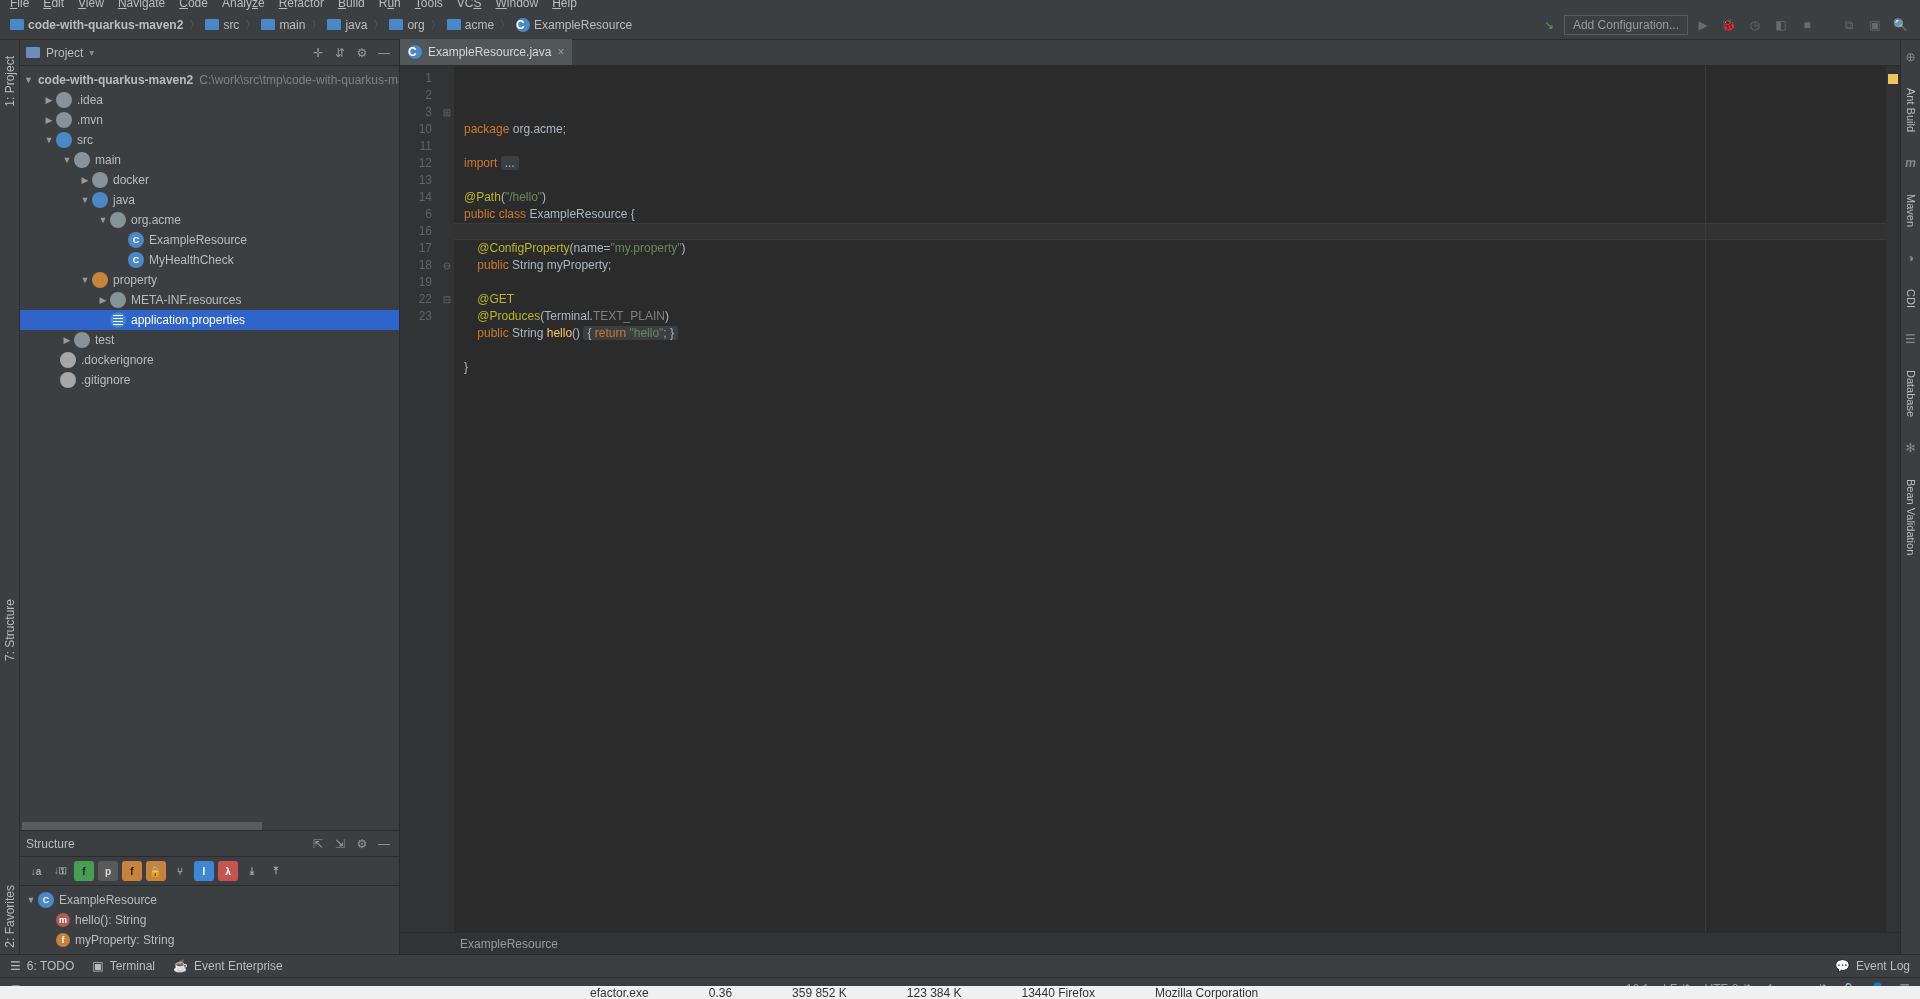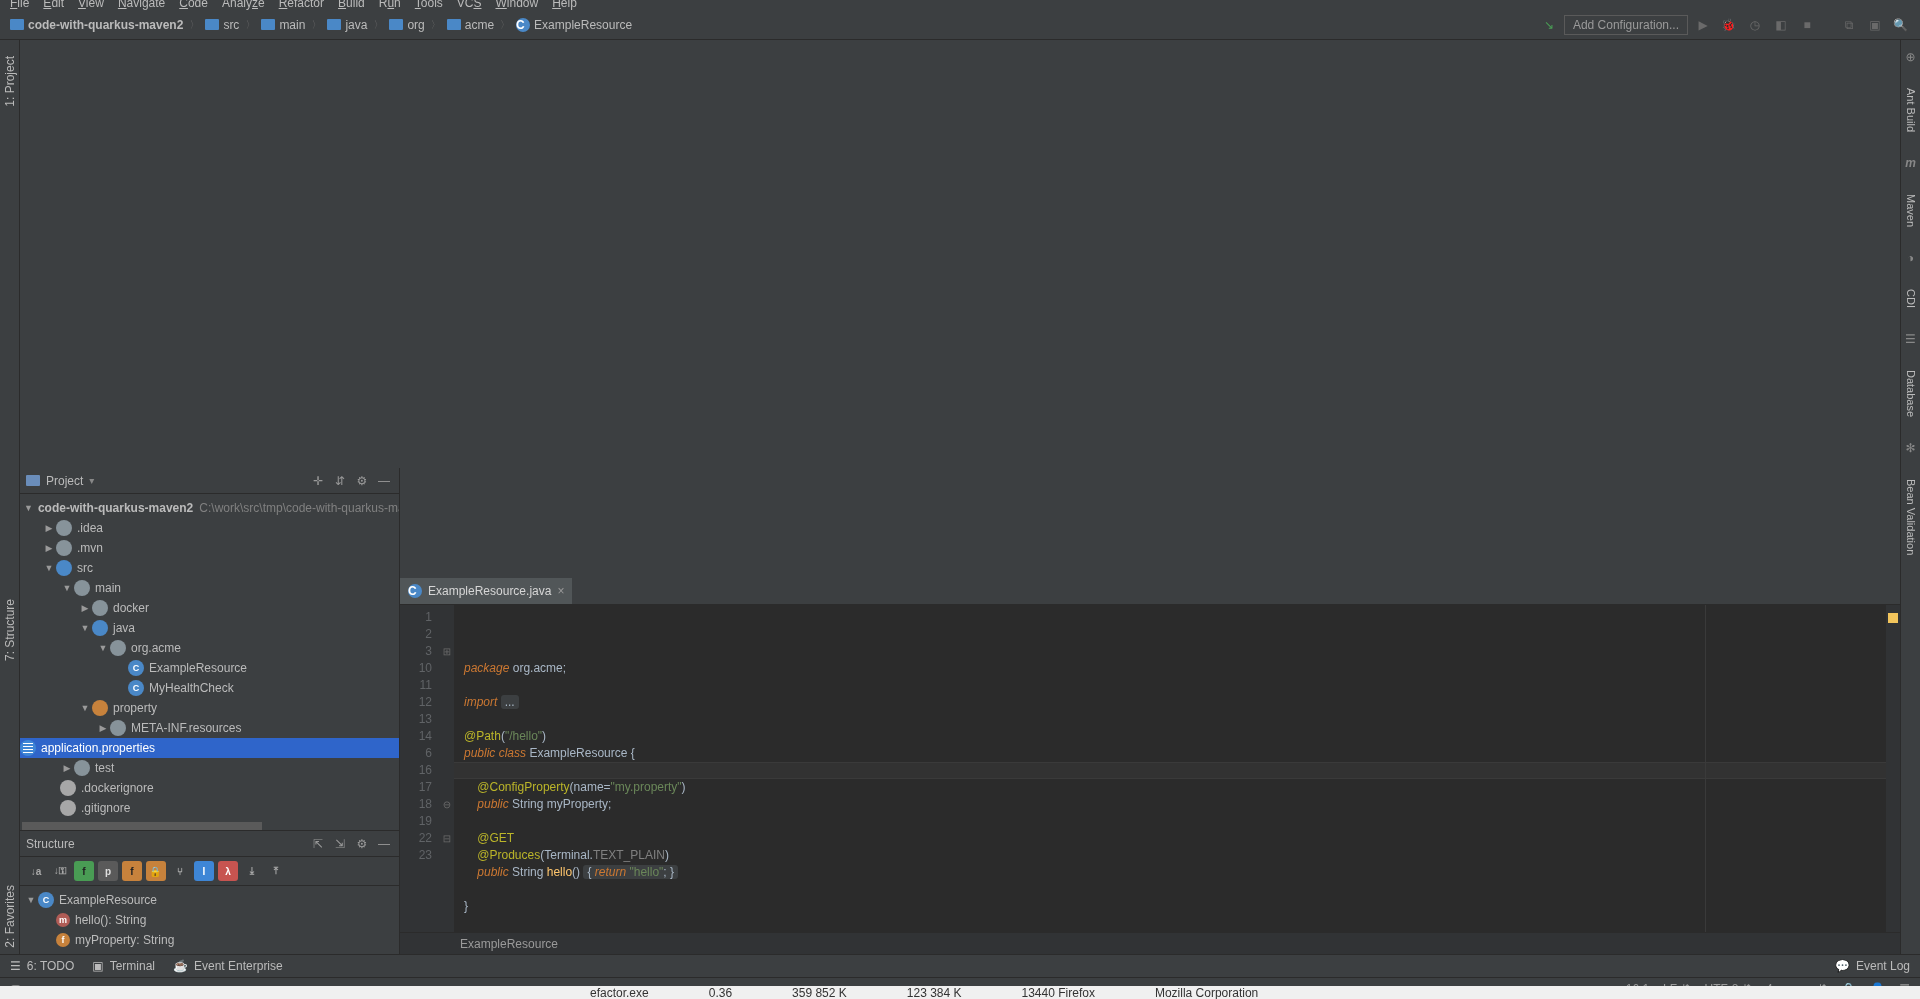--- a/index.html
+++ b/index.html
@@ -24,21 +24,21 @@
 
 .left-gutter { position: absolute; left: 0; top: 40px; width: 20px; bottom: 45px; background: #3c3f41; border-right: 1px solid #2b2b2b; display: flex; flex-direction: column; align-items: center; padding-top: 10px; gap: 30px; }
 .left-gutter .vlabel { writing-mode: vertical-rl; transform: rotate(180deg); color: #bbbbbb; cursor: pointer; padding: 6px 2px; }
 
 
 .right-gutter { position: absolute; right: 0; top: 40px; width: 20px; bottom: 45px; background: #3c3f41; border-left: 1px solid #2b2b2b; display: flex; flex-direction: column; align-items: center; padding-top: 10px; gap: 18px; }
 .right-gutter .vlabel { writing-mode: vertical-rl; color: #bbbbbb; cursor: pointer; padding: 6px 2px; font-size: 11px; }
 .right-gutter .ico { color: #888; }
 
 
-.main { position: absolute; left: 20px; right: 20px; top: 40px; bottom: 45px; display: flex; align-items: flex-end; }
+.main { position: absolute; left: 20px; right: 20px; top: 40px; bottom: 45px; display: flex; }
 
 
 .project-tw { width: 380px; display: flex; flex-direction: column; border-right: 1px solid #2b2b2b; }
 .tw-header { height: 26px; border-bottom: 1px solid #2b2b2b; display: flex; align-items: center; justify-content: space-between; padding: 0 6px; }
 .tw-header .title { display: flex; align-items: center; gap: 6px; color: #bbbbbb; }
 .tw-header .tools { display: flex; gap: 4px; }
 .tw-header .tools span { color: #9a9a9a; width: 18px; text-align: center; cursor: pointer; }
 
 .tree { flex: 1; overflow: auto; padding: 4px 0; }
 .tree-row { display: flex; align-items: center; height: 20px; padding-right: 4px; cursor: pointer; white-space: nowrap; }
@@ -81,21 +81,21 @@
 .editor-body { flex: 1; display: flex; position: relative; font-family: "Consolas","Menlo",monospace; font-size: 12.5px; line-height: 17px; }
 .ln-gutter { width: 40px; text-align: right; padding: 4px 8px 0 0; color: #606366; background: #313335; user-select: none; }
 .fold-gutter { width: 14px; background: #313335; display:flex; flex-direction:column; padding-top:4px;}
 .fold-gutter .fm { height:17px; color:#6a6a6a; text-align:center; font-size:10px;}
 .code { flex: 1; padding: 4px 0 0 10px; color: #a9b7c6; white-space: pre; position: relative; }
 .editor-marks { width: 14px; background: #313335; position: relative; }
 .editor-marks .warn { position: absolute; top: 8px; right: 2px; width: 10px; height: 10px; background: #f2c55c; }
 .breadcrumb-bar { height: 22px; border-top: 1px solid #2b2b2b; background: #313335; display: flex; align-items: center; padding-left: 60px; color: #9a9a9a; font-size: 11px; }
 
 
-.kw { color: #cc7832; font-style: italic; }
+.kw { color: #cc7832; }
 .an { color: #bbb529; }
 .str{ color: #6a8759; }
 .typ{ color: #a9b7c6; }
 .id { color: #ffc66d; }
 .cm { color: #808080; }
 .pkg{ color: #a9b7c6; }
 .dots { background: #3c3f41; padding: 0 4px; border-radius: 3px; }
 .cur-line { position: absolute; left: 0; right: 0; height: 17px; background: #323232; top: calc(4px + 17px * 9); border-top:1px solid #3a3a3a; border-bottom:1px solid #3a3a3a; }
 .caret-col-guide { position:absolute; top:0; bottom:0; right:180px; width:1px; background:#3a3a3a; }
 
@@ -278,21 +278,21 @@
       <div class="tree-row" style="padding-left:58px">
           <span class="arrow">▼</span>
           <span class="ticon folder orange"></span>
           <span class="label">property</span>
         </div>
       <div class="tree-row" style="padding-left:76px">
           <span class="arrow">▶</span>
           <span class="ticon folder"></span>
           <span class="label">META-INF.resources</span>
         </div>
-      <div class="tree-row selected" style="">
+      <div class="tree-row selected" style="padding-left:90px">
           <span class="ticon props-icon"></span>
           <span class="label">application.properties</span>
         </div>
       <div class="tree-row" style="padding-left:40px">
           <span class="arrow">▶</span>
           <span class="ticon folder"></span>
           <span class="label">test</span>
         </div>
       <div class="tree-row" style="padding-left:40px">
           <span class="ticon file-icon"></span>

